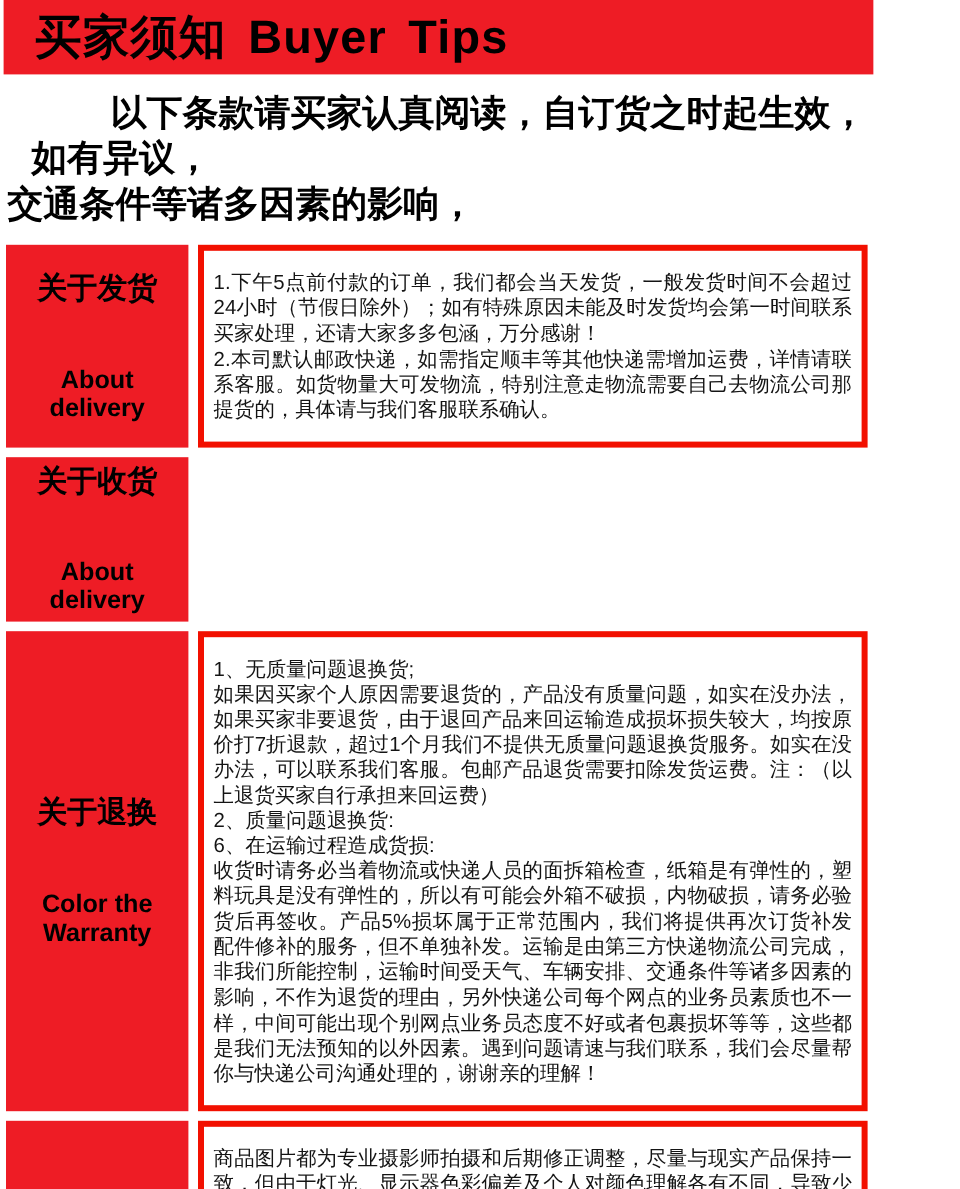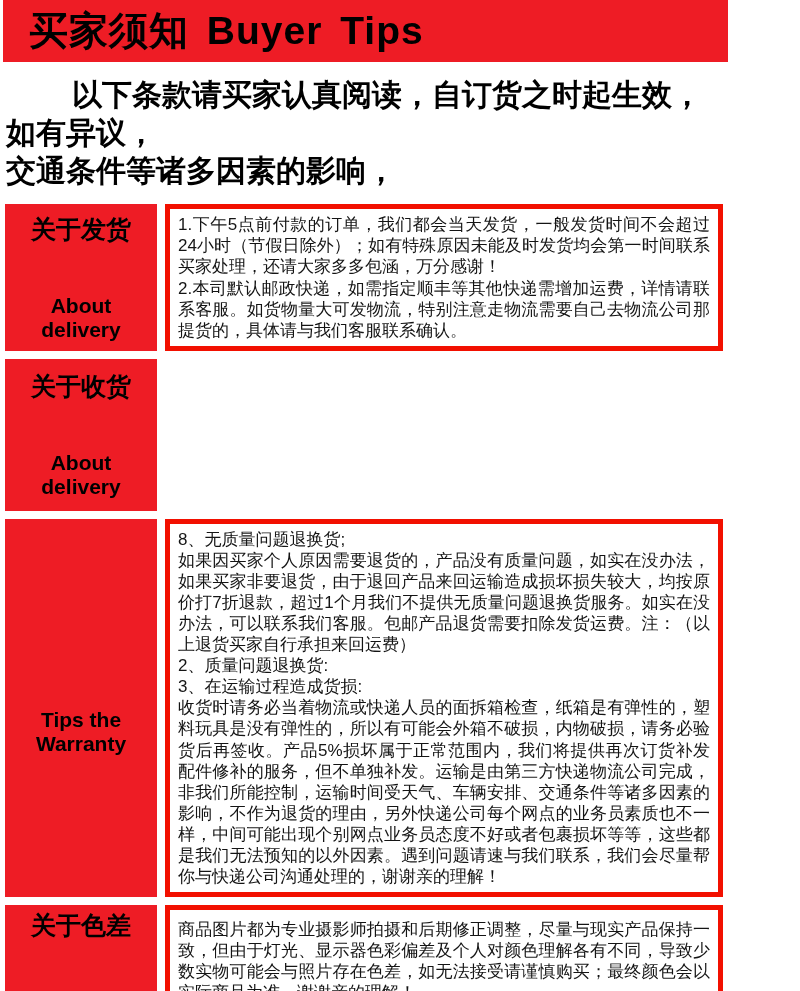--- a/index.html
+++ b/index.html
@@ -30,21 +30,21 @@
     word-spacing: 6px;
     white-space: nowrap;
   }
   .intro {
     color: #000000;
     font-weight: 700;
     font-size: 30px;
     line-height: 1.27;
     padding: 14px 6px 6px 6px;
   }
-  .intro .line1 { text-indent: 2.2em; }
+  .intro .line1 { text-indent: 2.2em; margin-left: 20px; }
   .intro .line2 { }
   .row {
     display: flex;
     align-items: stretch;
     margin: 8px 5px 8px 5px;
     gap: 8px;
   }
   .label-box {
     width: 152px;
     flex: 0 0 152px;
@@ -60,28 +60,28 @@
   }
   .label-box .zh { font-size: 25px; line-height: 1.3; }
   .label-box .en { font-size: 21px; line-height: 1.15; margin-top: 48px; }
   .content-box {
     flex: 1;
     border: 5px solid #f21000;
     background: #ffffff;
     color: #141414;
     font-size: 17px;
     line-height: 1.24;
-    padding: 5px 8px;
+    padding: 16px 8px;
     display: flex;
     flex-direction: column;
     justify-content: center;
   }
   .content-box p { margin: 0; text-align: justify; }
   .s1 { min-height: 127px; }
-  .s2 { min-height: 112px; flex-direction: column; }
+  .s2 { min-height: 112px; }
   .s3 { min-height: 378px; }
   .s4 { min-height: 100px; }
 </style>
 </head>
 <body>
 
 <div class="page">
 
   <div class="header">
     <div class="title">买家须知 Buyer Tips</div>
@@ -105,34 +105,34 @@
 
   <section class="row s2">
     <div class="label-box">
       <div class="zh">关于收货</div>
       <div class="en">About delivery</div>
     </div>
   </section>
 
   <section class="row s3">
     <div class="label-box">
-      <div class="en">Tips the Warranty</div>
+      <div class="zh">关于退换</div>
+      <div class="en">Color the Warranty</div>
     </div>
     <div class="content-box">
-      <p>8、无质量问题退换货;</p>
+      <p>1、无质量问题退换货;</p>
       <p>如果因买家个人原因需要退货的，产品没有质量问题，如实在没办法，如果买家非要退货，由于退回产品来回运输造成损坏损失较大，均按原价打7折退款，超过1个月我们不提供无质量问题退换货服务。如实在没办法，可以联系我们客服。包邮产品退货需要扣除发货运费。注：（以上退货买家自行承担来回运费）</p>
       <p>2、质量问题退换货:</p>
-      <p>3、在运输过程造成货损:</p>
+      <p>6、在运输过程造成货损:</p>
       <p>收货时请务必当着物流或快递人员的面拆箱检查，纸箱是有弹性的，塑料玩具是没有弹性的，所以有可能会外箱不破损，内物破损，请务必验货后再签收。产品5%损坏属于正常范围内，我们将提供再次订货补发配件修补的服务，但不单独补发。运输是由第三方快递物流公司完成，非我们所能控制，运输时间受天气、车辆安排、交通条件等诸多因素的影响，不作为退货的理由，另外快递公司每个网点的业务员素质也不一样，中间可能出现个别网点业务员态度不好或者包裹损坏等等，这些都是我们无法预知的以外因素。遇到问题请速与我们联系，我们会尽量帮你与快递公司沟通处理的，谢谢亲的理解！</p>
     </div>
   </section>
 
   <section class="row s4">
     <div class="label-box">
-      <div class="zh">关于色差</div>
       <div class="en">About Buyer</div>
     </div>
     <div class="content-box">
       <p>商品图片都为专业摄影师拍摄和后期修正调整，尽量与现实产品保持一致，但由于灯光、显示器色彩偏差及个人对颜色理解各有不同，导致少数实物可能会与照片存在色差，如无法接受请谨慎购买；最终颜色会以实际商品为准，谢谢亲的理解！</p>
     </div>
   </section>
 
 </div>
 
 </body></html>

